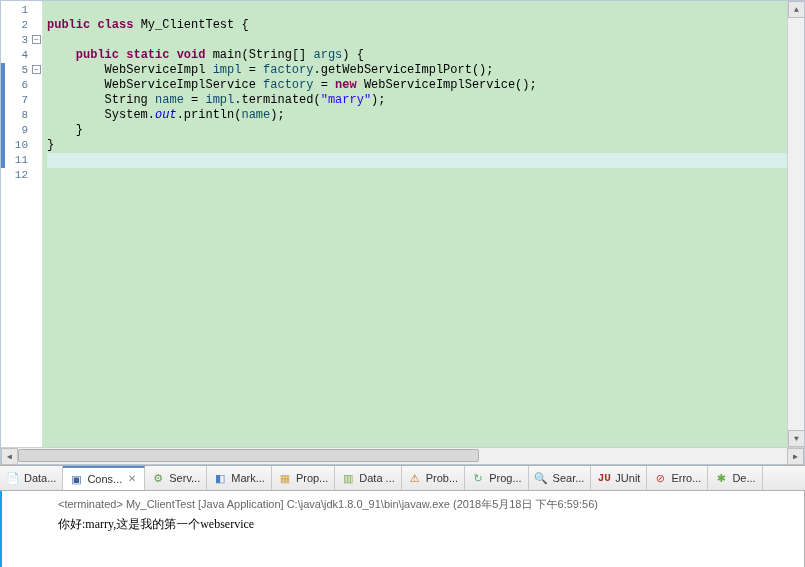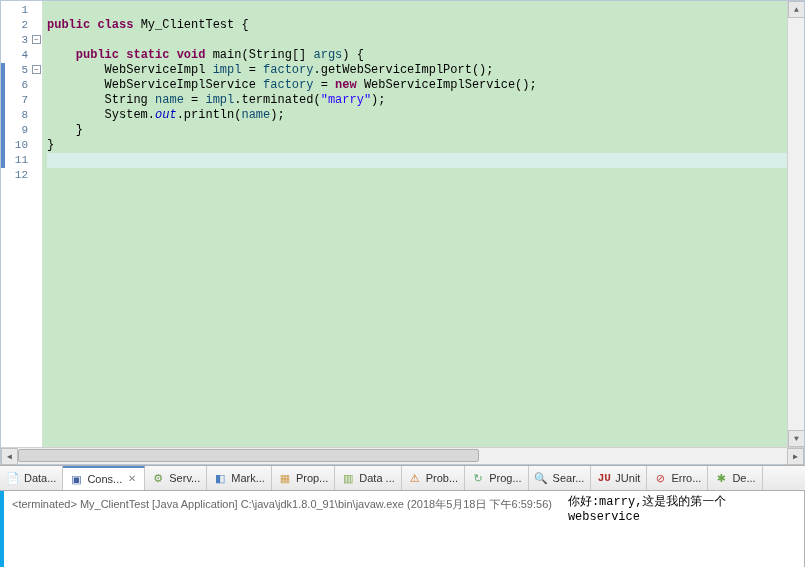--- a/index.html
+++ b/index.html
@@ -191,34 +191,35 @@
 .icon-prob { color:#d07020; }
 .icon-prog { color:#5aa870; }
 .icon-sear { color:#d8a84a; }
 .icon-junit { color:#b03030; font-weight:bold; font-size:9px;font-family:Liberation Mono, monospace; }
 .icon-erro { color:#c84040; }
 .icon-de { color:#6aa84a; }
 
 .console-wrap {
   flex: 1;
   display: flex;
-  flex-direction: row;
-  border-left: 4px solid #0ea5e9;
+  flex-direction: column;
+  border-left: 2px solid #0ea5e9;
   border-right: 1px solid #b0b0b0;
+  padding-left: 48px;
 }
 .console-header {
   padding: 6px 8px 2px 8px;
   font-family: "Segoe UI", Tahoma, sans-serif;
   font-size: 11px;
   color: #666;
 }
 .console-body {
   flex: 1;
   padding: 2px 8px;
-  font-family: Liberation Mono, monospace;
+  font-family: Liberation Serif, serif;
   font-size: 12px;
   color: #000;
   background: #fff;
   overflow: auto;
 }
 </style>
 </head>
 <body>
 
 <div class="editor-area">

